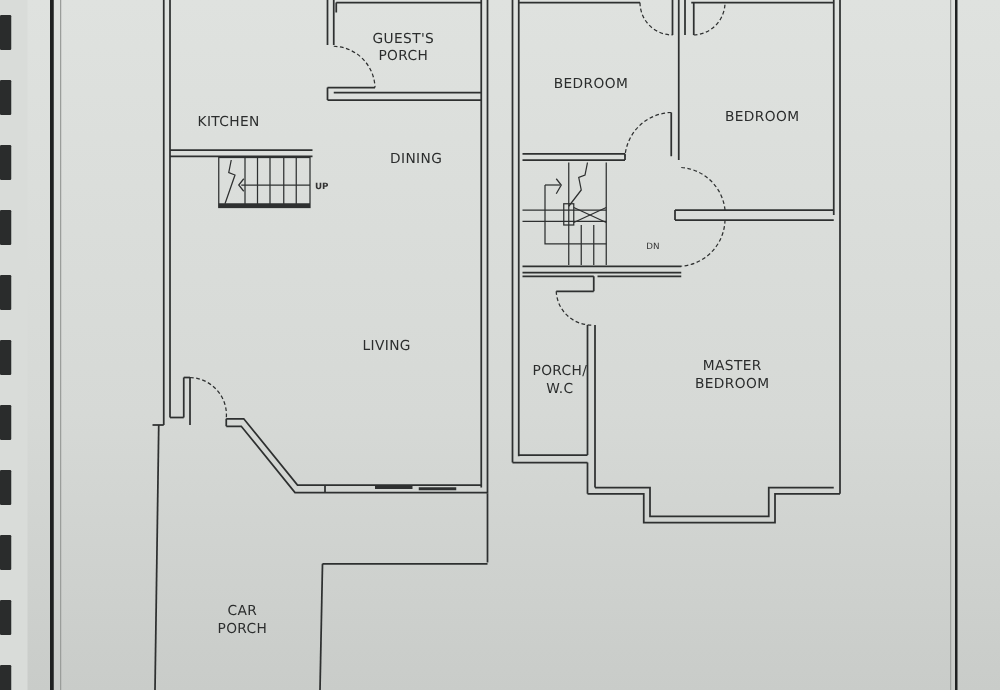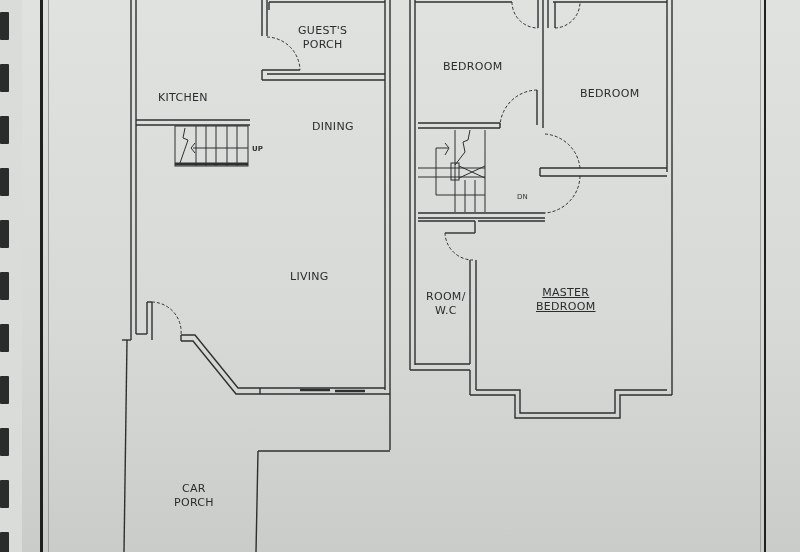--- a/index.html
+++ b/index.html
@@ -179,17 +179,17 @@
 <div class="room-label" style="left:298px; top:24px; white-space:pre;">GUEST'S
 PORCH</div>
 <div class="room-label" style="left:312px; top:120px;text-align:center;">DINING</div>
 <div class="room-label" style="left:290px; top:270px;">LIVING</div>
 <div class="room-label" style="left:174px; top:482px; white-space:pre;">CAR
 PORCH</div>
 <div class="small-label" style="left:252px; top:145px;font-weight:bold;">UP</div>
 
 <div class="room-label" style="left:443px; top:60px;">BEDROOM</div>
 <div class="room-label" style="left:580px; top:87px;">BEDROOM</div>
-<div class="room-label" style="left:426px; top:290px; white-space:pre;">ROOM/
+<div class="room-label" style="left:426px; top:290px; white-space:pre;">PORCH/
 W.C</div>
-<div class="room-label" style="left:536px; top:286px; white-space:pre;text-decoration:underline;">MASTER
+<div class="room-label" style="left:556px; top:286px; white-space:pre;">MASTER
 BEDROOM</div>
 <div class="small-label" style="left:491px; top:193px;margin-left:26px;">DN</div>
 
 </body></html>

